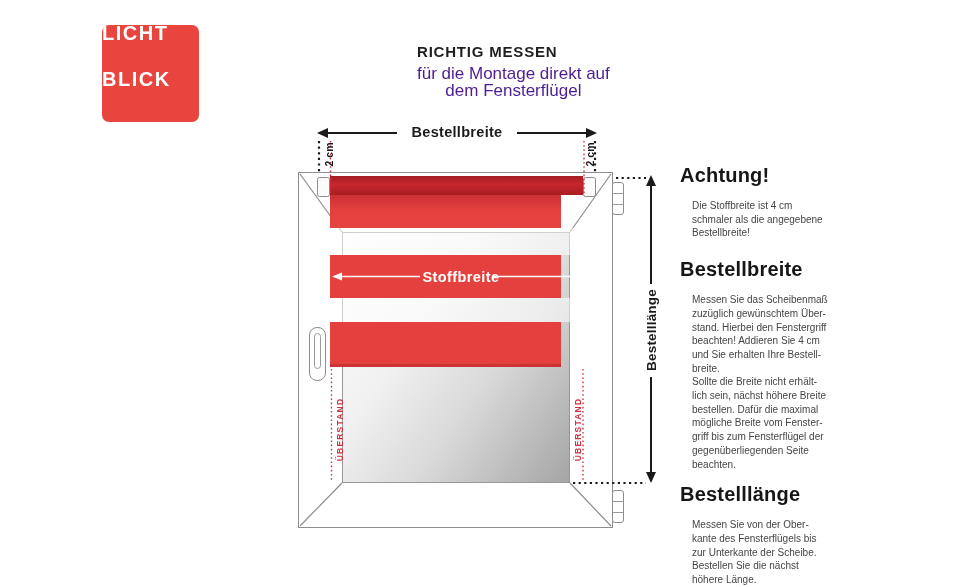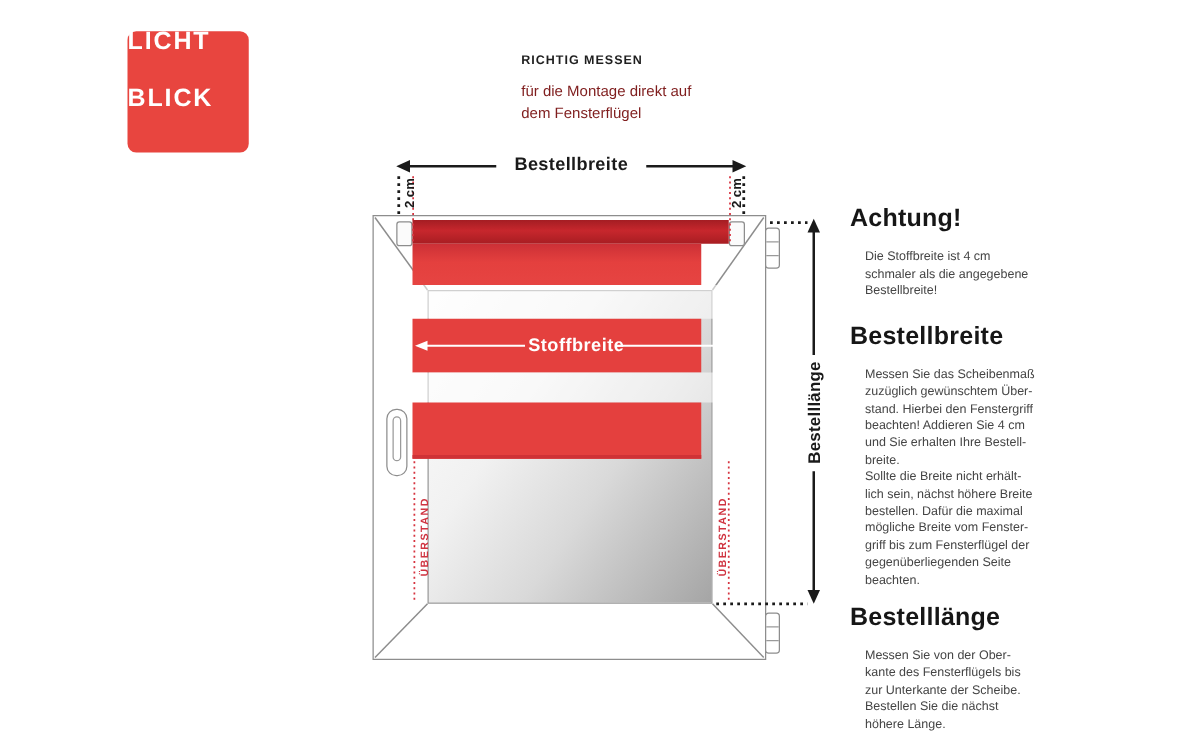--- a/index.html
+++ b/index.html
@@ -11,24 +11,24 @@
   .logo { position:absolute; left:102px; top:25px; width:97px; height:97px;
           background:#e8453f; border-radius:7px; display:flex; flex-direction:column;
           align-items:flex-start; justify-content:center; padding-top:8px;gap:27px; }
   .logo .big { color:#fff; font-weight:bold; font-size:20px; line-height:19px;
                letter-spacing:1.5px; text-align:center; }
   .logo .tag { color:#fff; font-size:6.5px; letter-spacing:3.2px; margin-top:8px; }
 
   
   .badge { position:absolute; left:302px; top:38px; background:#1a1a1a; color:#fff;
            font-weight:bold; font-size:14px; letter-spacing:.5px; padding:5px 10px 6px; }
-  .title { position:absolute; left:417px; top:43px; font-weight:bold; font-size:10px;
+  .title { position:absolute; left:417px; top:43px; font-weight:bold; font-size:15px;
            letter-spacing:.8px; color:#1f1f1f; }
-  .subtitle { position:absolute; left:417px; top:65px; font-size:12px; color:#7f1d1d;
-              line-height:17px; white-space:pre-line; }
+  .subtitle { position:absolute; left:417px; top:65px; font-size:17px; color:#4c1d95;
+              line-height:17px; white-space:pre-line;text-align:center; }
 
   
   .win-frame { position:absolute; left:298px; top:172px; width:315px; height:356px;
                border:1.5px solid #8d8d8d; background:#fff; z-index:1; }
   .win-glass { position:absolute; left:342px; top:232px; width:228px; height:251px;
                border:1px solid #989898; z-index:1;
                background:linear-gradient(125deg,#fdfdfd 0%,#f1f1f1 35%,#d9d9d9 62%,#a5a5a5 100%); }
   svg.win-lines { position:absolute; left:0; top:0; z-index:1; pointer-events:none; }
 
   .handle { position:absolute; left:309px; top:327px; width:17px; height:54px;

